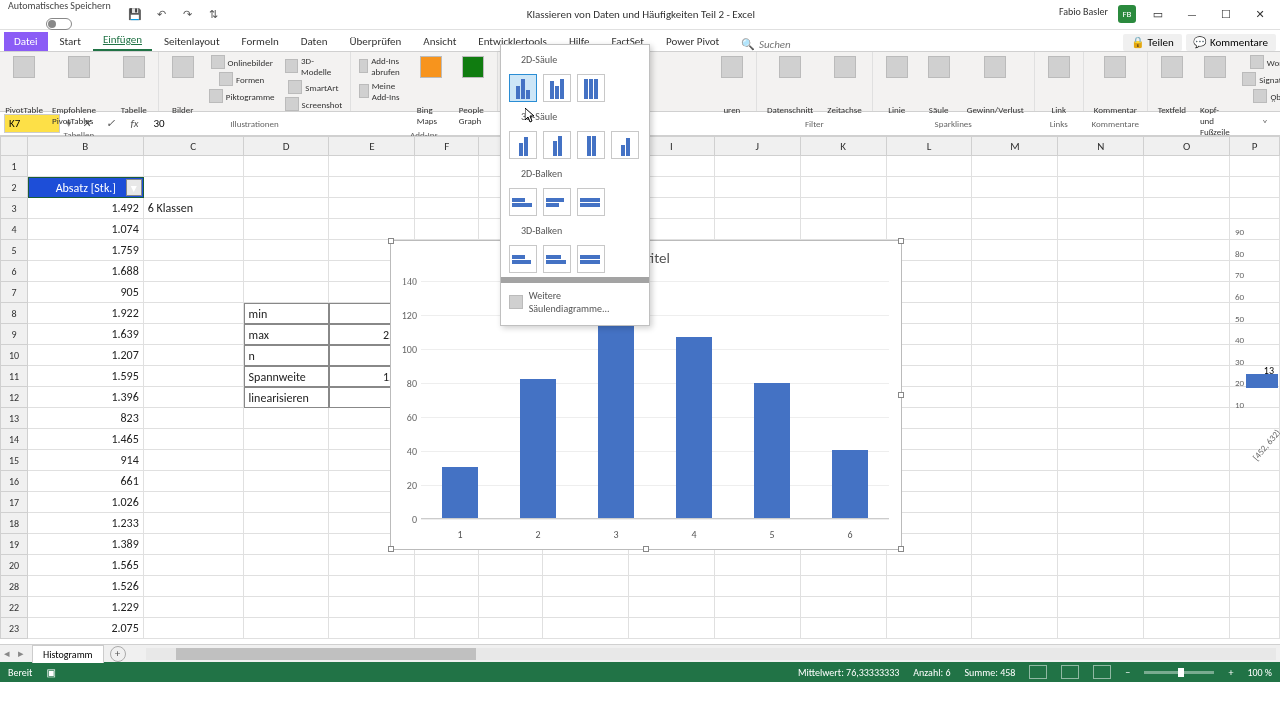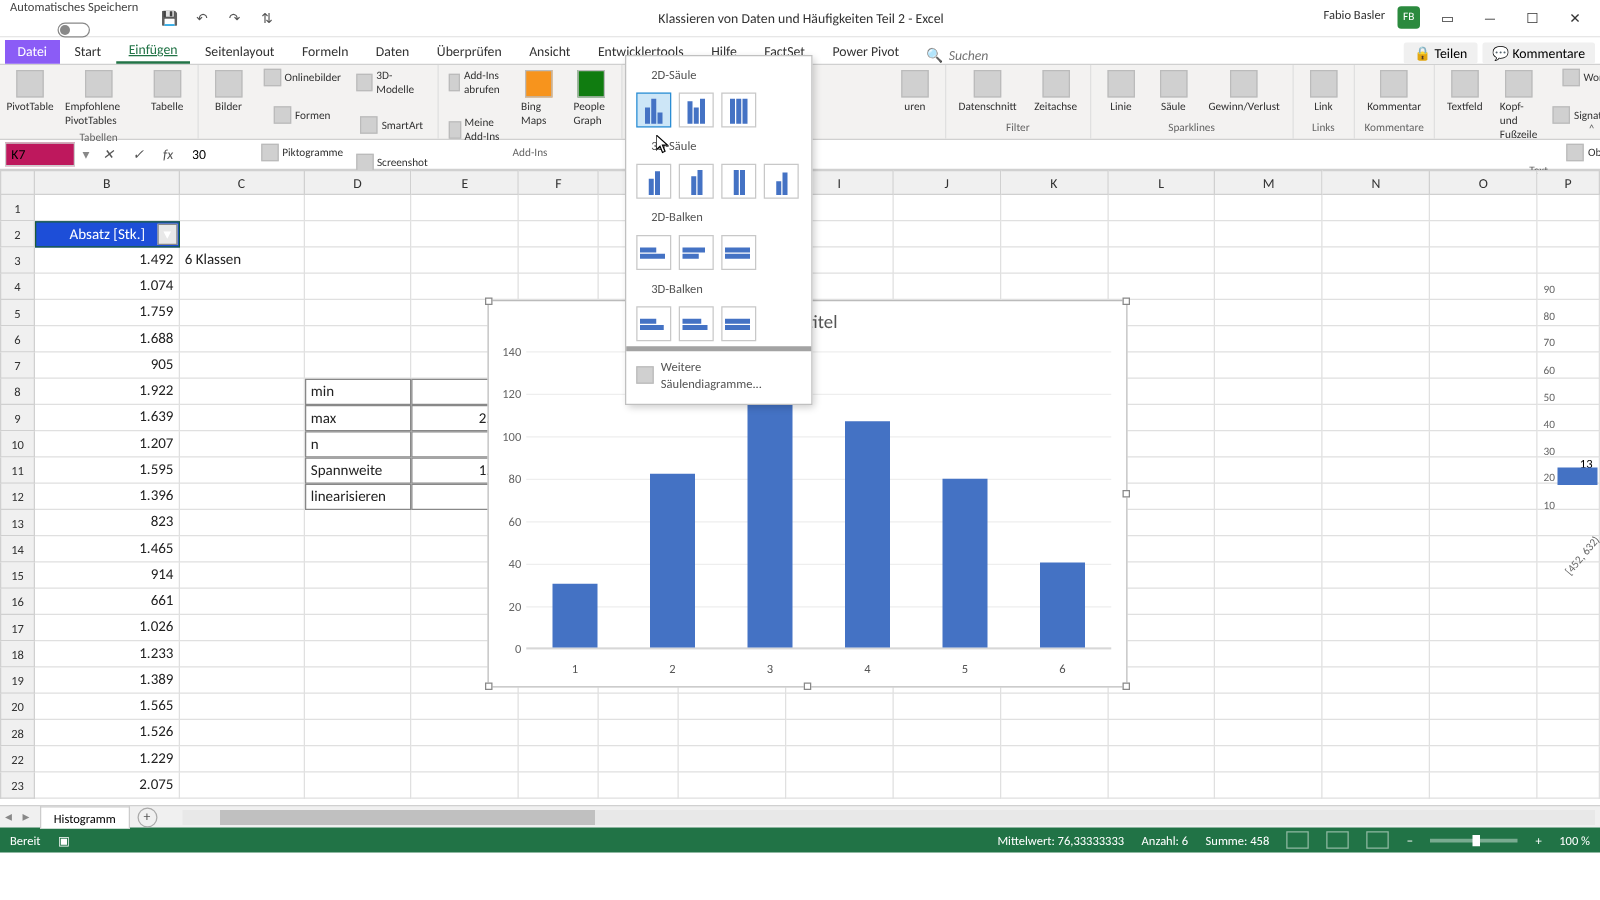--- a/index.html
+++ b/index.html
@@ -26,42 +26,42 @@
 .tab.active { border-bottom: 2px solid #217346; color: #217346; }
 .tab.underline { text-decoration: underline; }
 .tabs-right { margin-left: auto; display: flex; gap: 4px; }
 .tab-chip { padding: 2px 8px; font-size: 11px; background: #f0f0f0; border-radius: 2px; }
 
 
 .ribbon { height: 60px; background: #f3f2f1; display: flex; border-bottom: 1px solid #d0d0d0; position: relative; }
 .ribbon-group { display: flex; flex-direction: column; border-right: 1px solid #e0e0e0; padding: 2px 4px; }
 .ribbon-group-row { display: flex; align-items: flex-start; flex: 1; gap: 2px; }
 .ribbon-label { font-size: 9px; color: #666; text-align: center; padding: 1px 0; }
-.rb-btn { display: flex; flex-direction: column; align-items: center; justify-content: center; padding: 2px 6px; font-size: 9px; color: #333; min-width: 40px; }
+.rb-btn { display: flex; flex-direction: column; align-items: center; justify-content: center; padding: 2px 6px; font-size: 9px; color: #333; min-width: 40px; gap: 24px; }
 .rb-btn.sm { min-width: auto; padding: 1px 4px; flex-direction: row; gap: 3px; font-size: 9px; }
 .rb-icon { width: 22px; height: 22px; background: #d0d0d0; border: 1px solid #bbb; margin-bottom: 2px; }
 .rb-icon.sm { width: 14px; height: 14px; margin: 0; }
-.rb-stack { display: flex; flex-direction: column; gap: 14px; }
+.rb-stack { display: flex; flex-direction: column; gap: 1px; }
 .search-wrap { display: flex; align-items: center; padding: 0 10px; gap: 4px; }
 .search-input { border: none; background: transparent; font-size: 11px; width: 90px; font-style: italic; color: #888; }
 .ribbon-collapse { position: absolute; right: 4px; bottom: 2px; font-size: 10px; color: #666; }
 
 
 .chart-dropdown { position: absolute; left: 500px; top: 44px; width: 150px; background: #fff; border: 1px solid #c0c0c0; box-shadow: 2px 2px 6px rgba(0,0,0,0.2); z-index: 100; padding: 4px 0; }
 .dd-section { padding: 4px 20px; font-size: 10px; color: #555; }
 .dd-row { display: flex; gap: 6px; padding: 4px 8px; }
 .dd-thumb { width: 28px; height: 28px; border: 1px solid #c8c8c8; background: #fff; display: flex; align-items: flex-end; justify-content: center; gap: 1px; padding: 2px; }
 .dd-thumb.sel { background: #cde6f7; border-color: #2a8dd4; }
 .dd-bar { width: 4px; background: #4472c4; }
-.dd-more { padding: 6px 8px; font-size: 10px; color: #555; display: flex; align-items: center; gap: 6px; border-top: 4px solid #a3a3a3; }
+.dd-more { padding: 6px 8px; font-size: 10px; color: #555; display: flex; align-items: center; gap: 6px; border-top: 6px solid #a3a3a3; }
 .cursor { position: absolute; left: 525px; top: 108px; width: 12px; height: 16px; z-index: 200; pointer-events: none; }
 
 
 .formula-bar { height: 24px; display: flex; align-items: center; border-bottom: 1px solid #d0d0d0; padding: 0 4px; gap: 6px; }
-.name-box { width: 56px; border: 1px solid #ccc; padding: 2px 4px; font-size: 11px; background: #be185d; }
+.name-box { width: 56px; border: 1px solid #ccc; padding: 2px 4px; font-size: 11px; background: #fde047; }
 .fx-btn { width: 18px; height: 18px; display: flex; align-items: center; justify-content: center; color: #555; font-style: italic; }
 .formula-input { flex: 1; border: none; padding: 2px 4px; font-size: 11px; }
 .formula-end { width: 14px; height: 14px; color: #666; }
 
 
 .sheet-area { position: relative; height: 508px; overflow: hidden; }
 .col-headers { display: flex; height: 20px; }
 .corner { width: 28px; height: 20px; background: #f0f0f0; border: 1px solid #d0d0d0; }
 .col-h { background: #f0f0f0; border: 1px solid #d0d0d0; border-left: none; display: flex; align-items: center; justify-content: center; font-size: 11px; color: #333; }
 .rows { display: flex; flex-direction: column; }
@@ -864,21 +864,21 @@
     <div class="chart-handle" style="right:-3px;top:50%;margin-top:-3px"></div>
     <div class="chart-title">mmtitel</div>
     <div class="chart-axis-y" id="yaxis">
         <div class="chart-ytick" style="top: 100%;">0</div>
         <div class="chart-ytick" style="top: 85.7143%;">20</div>
         <div class="chart-ytick" style="top: 71.4286%;">40</div>
         <div class="chart-ytick" style="top: 57.1429%;">60</div>
         <div class="chart-ytick" style="top: 42.8571%;">80</div>
         <div class="chart-ytick" style="top: 28.5714%;">100</div>
         <div class="chart-ytick" style="top: 14.2857%;">120</div>
-        <div class="chart-ytick" style="top: 0%;">140</div>
+        <div class="chart-ytick" style="top: 0%; font-family: Liberation Serif, serif;">140</div>
       </div>
     <div class="chart-plot">
       <div id="gridlines">
           <div class="chart-grid" style="top: 100%;"></div>
           <div class="chart-grid" style="top: 85.7143%;"></div>
           <div class="chart-grid" style="top: 71.4286%;"></div>
           <div class="chart-grid" style="top: 57.1429%;"></div>
           <div class="chart-grid" style="top: 42.8571%;"></div>
           <div class="chart-grid" style="top: 28.5714%;"></div>
           <div class="chart-grid" style="top: 14.2857%;"></div>

